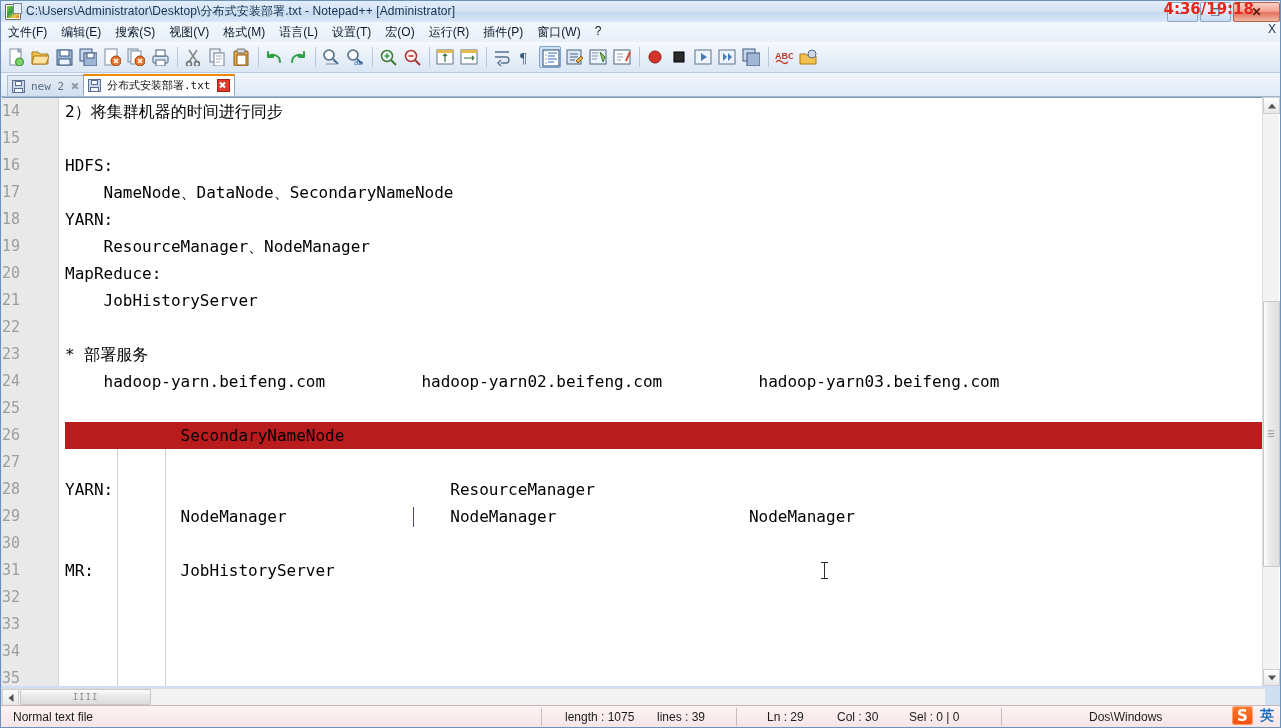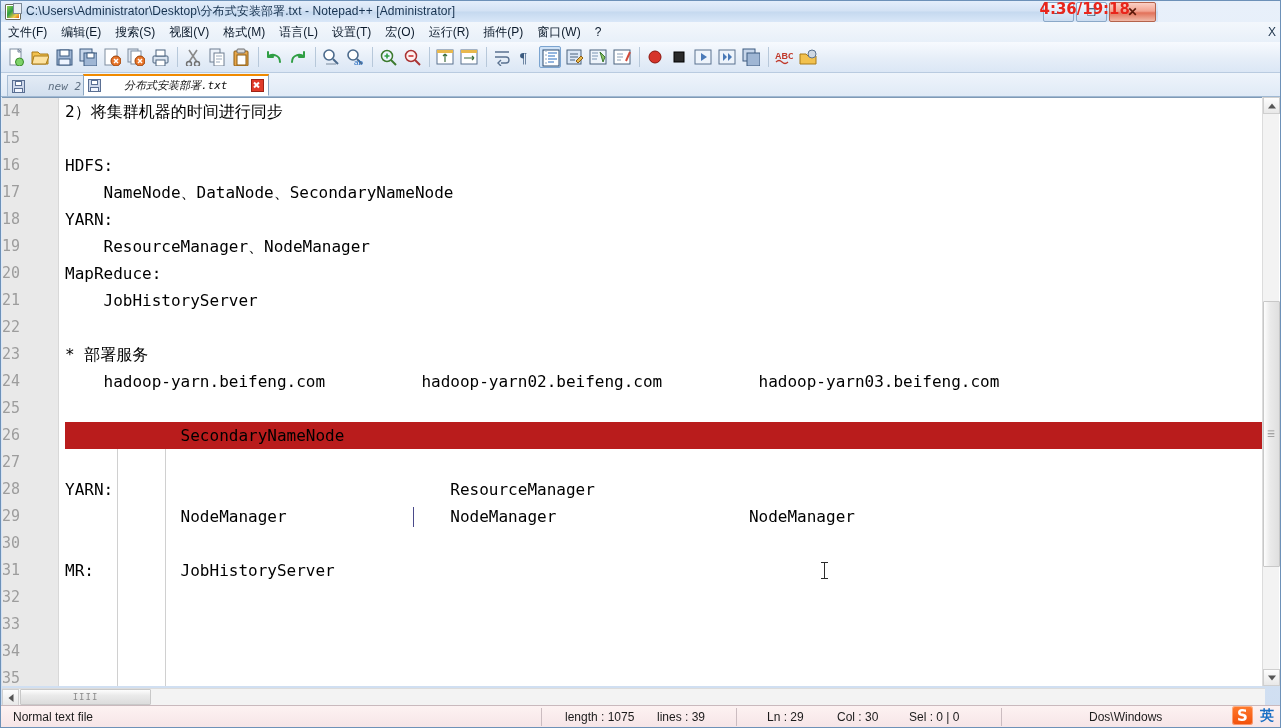--- a/index.html
+++ b/index.html
@@ -13,21 +13,21 @@
     position: relative;
     width: 1281px; height: 728px;
     background: linear-gradient(180deg,#e8f0fa 0%, #dce8f7 40%, #cfdef1 100%);
     box-sizing: border-box;
     border: 1px solid #6d91b8;
     overflow: hidden;
   }
 
   
   #titlebar {
-    position: absolute; left:0; top:0; width:1157px; height:21px;
+    position: absolute; left:0; top:0; width:1281px; height:21px;
     background: linear-gradient(180deg,#e4eefb 0%, #d3e2f4 48%, #c5d9ef 52%, #d9e7f8 100%);
     display: flex; align-items: center;
     border-bottom: 1px solid #a8c2de;
   }
   #titlebar .ico {
     width:16px; height:16px; margin-left:4px; margin-right:5px;
     position:relative; flex: 0 0 auto;
     background:#ffffff;
     border:1px solid #6a6a5a;
     border-radius:1px;
@@ -66,21 +66,21 @@
     font-family:"DejaVu Sans", sans-serif;
     font-size:15px; font-weight:bold; color:#e8251b;
     letter-spacing:0px; white-space:nowrap;
     text-shadow: 0 0 1px rgba(255,255,255,.4);
   }
 
   
   #menubar {
     position:absolute; left:0; top:21px; width:1281px; height:20px;
     background: linear-gradient(180deg,#f3f7fc 0%, #e8f0f9 100%);
-    display:flex; align-items:center;
+    display:flex; align-items:flex-start;
     border-bottom:1px solid #c6d6e6;
   }
   .menu-item {
     font-size:12px; color:#0b1a2b; padding:2px 7px; white-space:nowrap;
     cursor:default;
   }
   #menubar .mclose {
     position:absolute; right:6px; font-size:12px; color:#22384f;
   }
 
@@ -102,24 +102,23 @@
 
   
   #tabbar {
     position:absolute; left:0; top:72px; width:1281px; height:24px;
     background: linear-gradient(180deg,#eef4fb 0%, #e0eaf6 100%);
     border-bottom:1px solid #9fb8d2;
     box-sizing:border-box;
   }
   .tab {
     position:absolute; top:2px; height:21px;
-    display:flex; align-items:center; gap:20px;
+    display:flex; align-items:center; gap:3px;
     font-size:11px; box-sizing:border-box; padding:0 4px;
     font-family:"DejaVu Sans Mono", monospace;
-    font-style:italic;
   }
   .tab.inactive {
     left:6px;
     background: linear-gradient(180deg,#e3ebf5 0%, #d2dfee 100%);
     border:1px solid #a9bed5; border-bottom:none;
     color:#5a6personally;
     color:#5d6e80;
   }
   .tab.active {
     left:82px; top:1px; height:22px;

